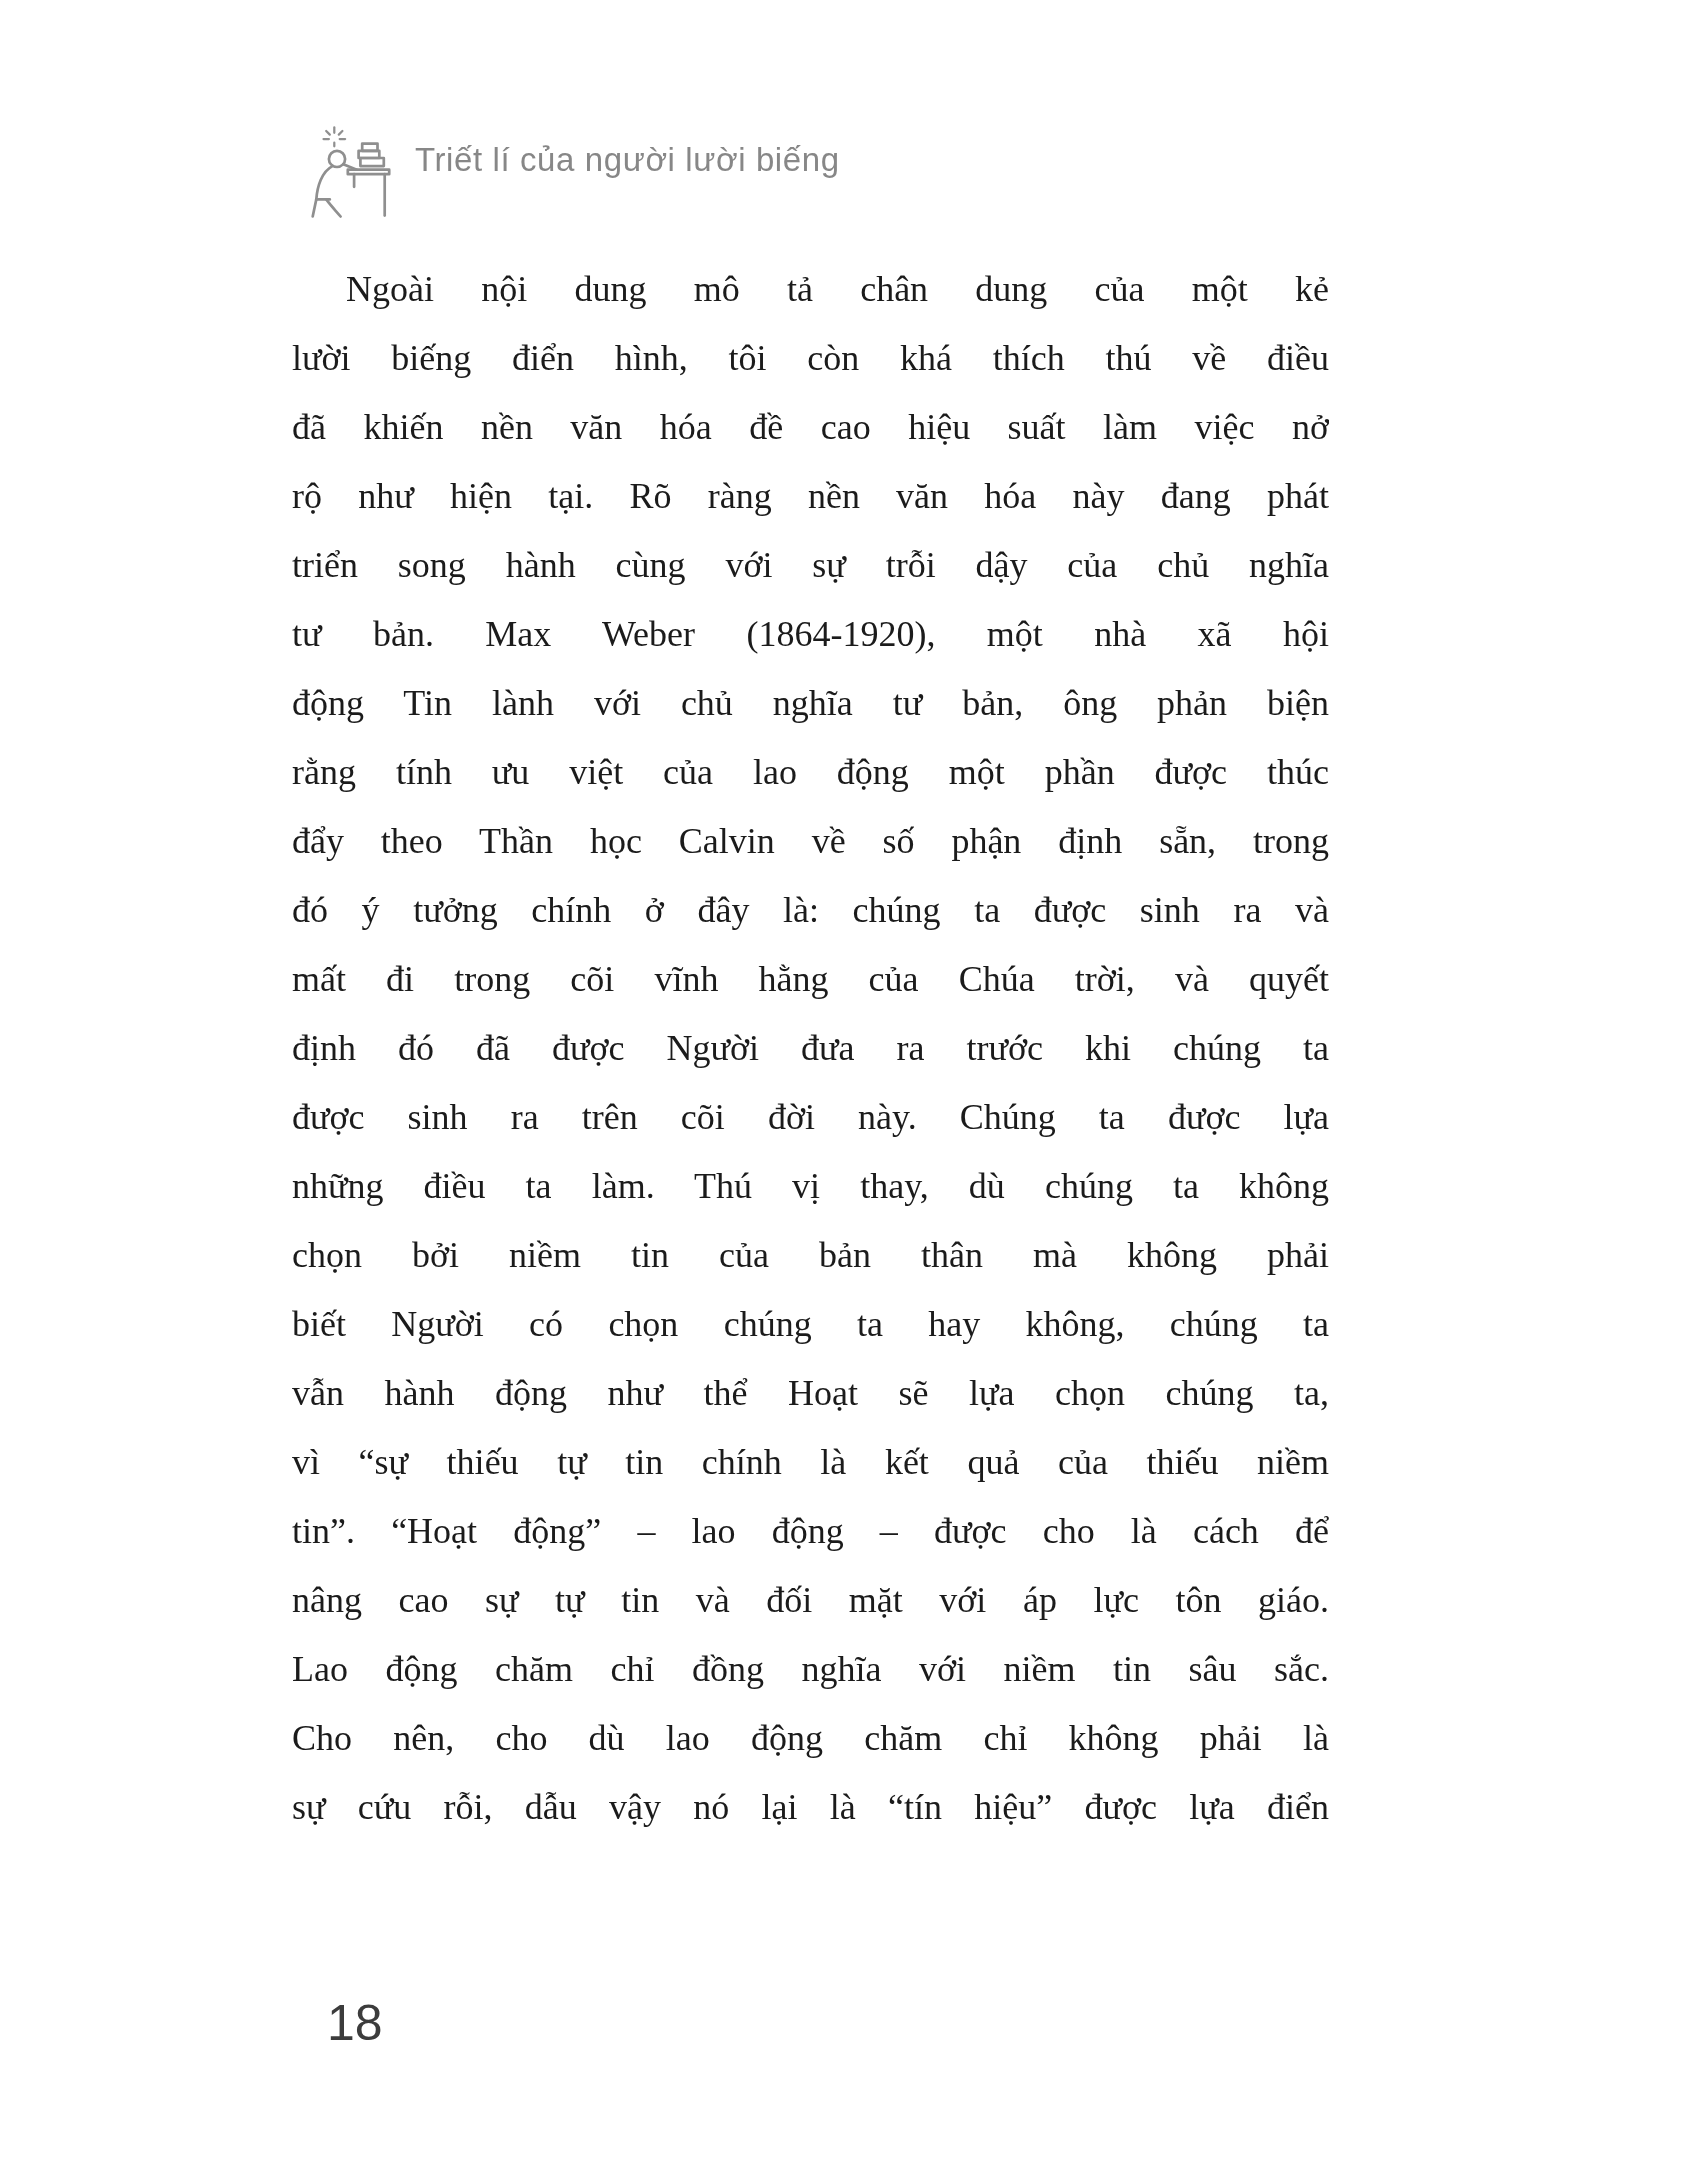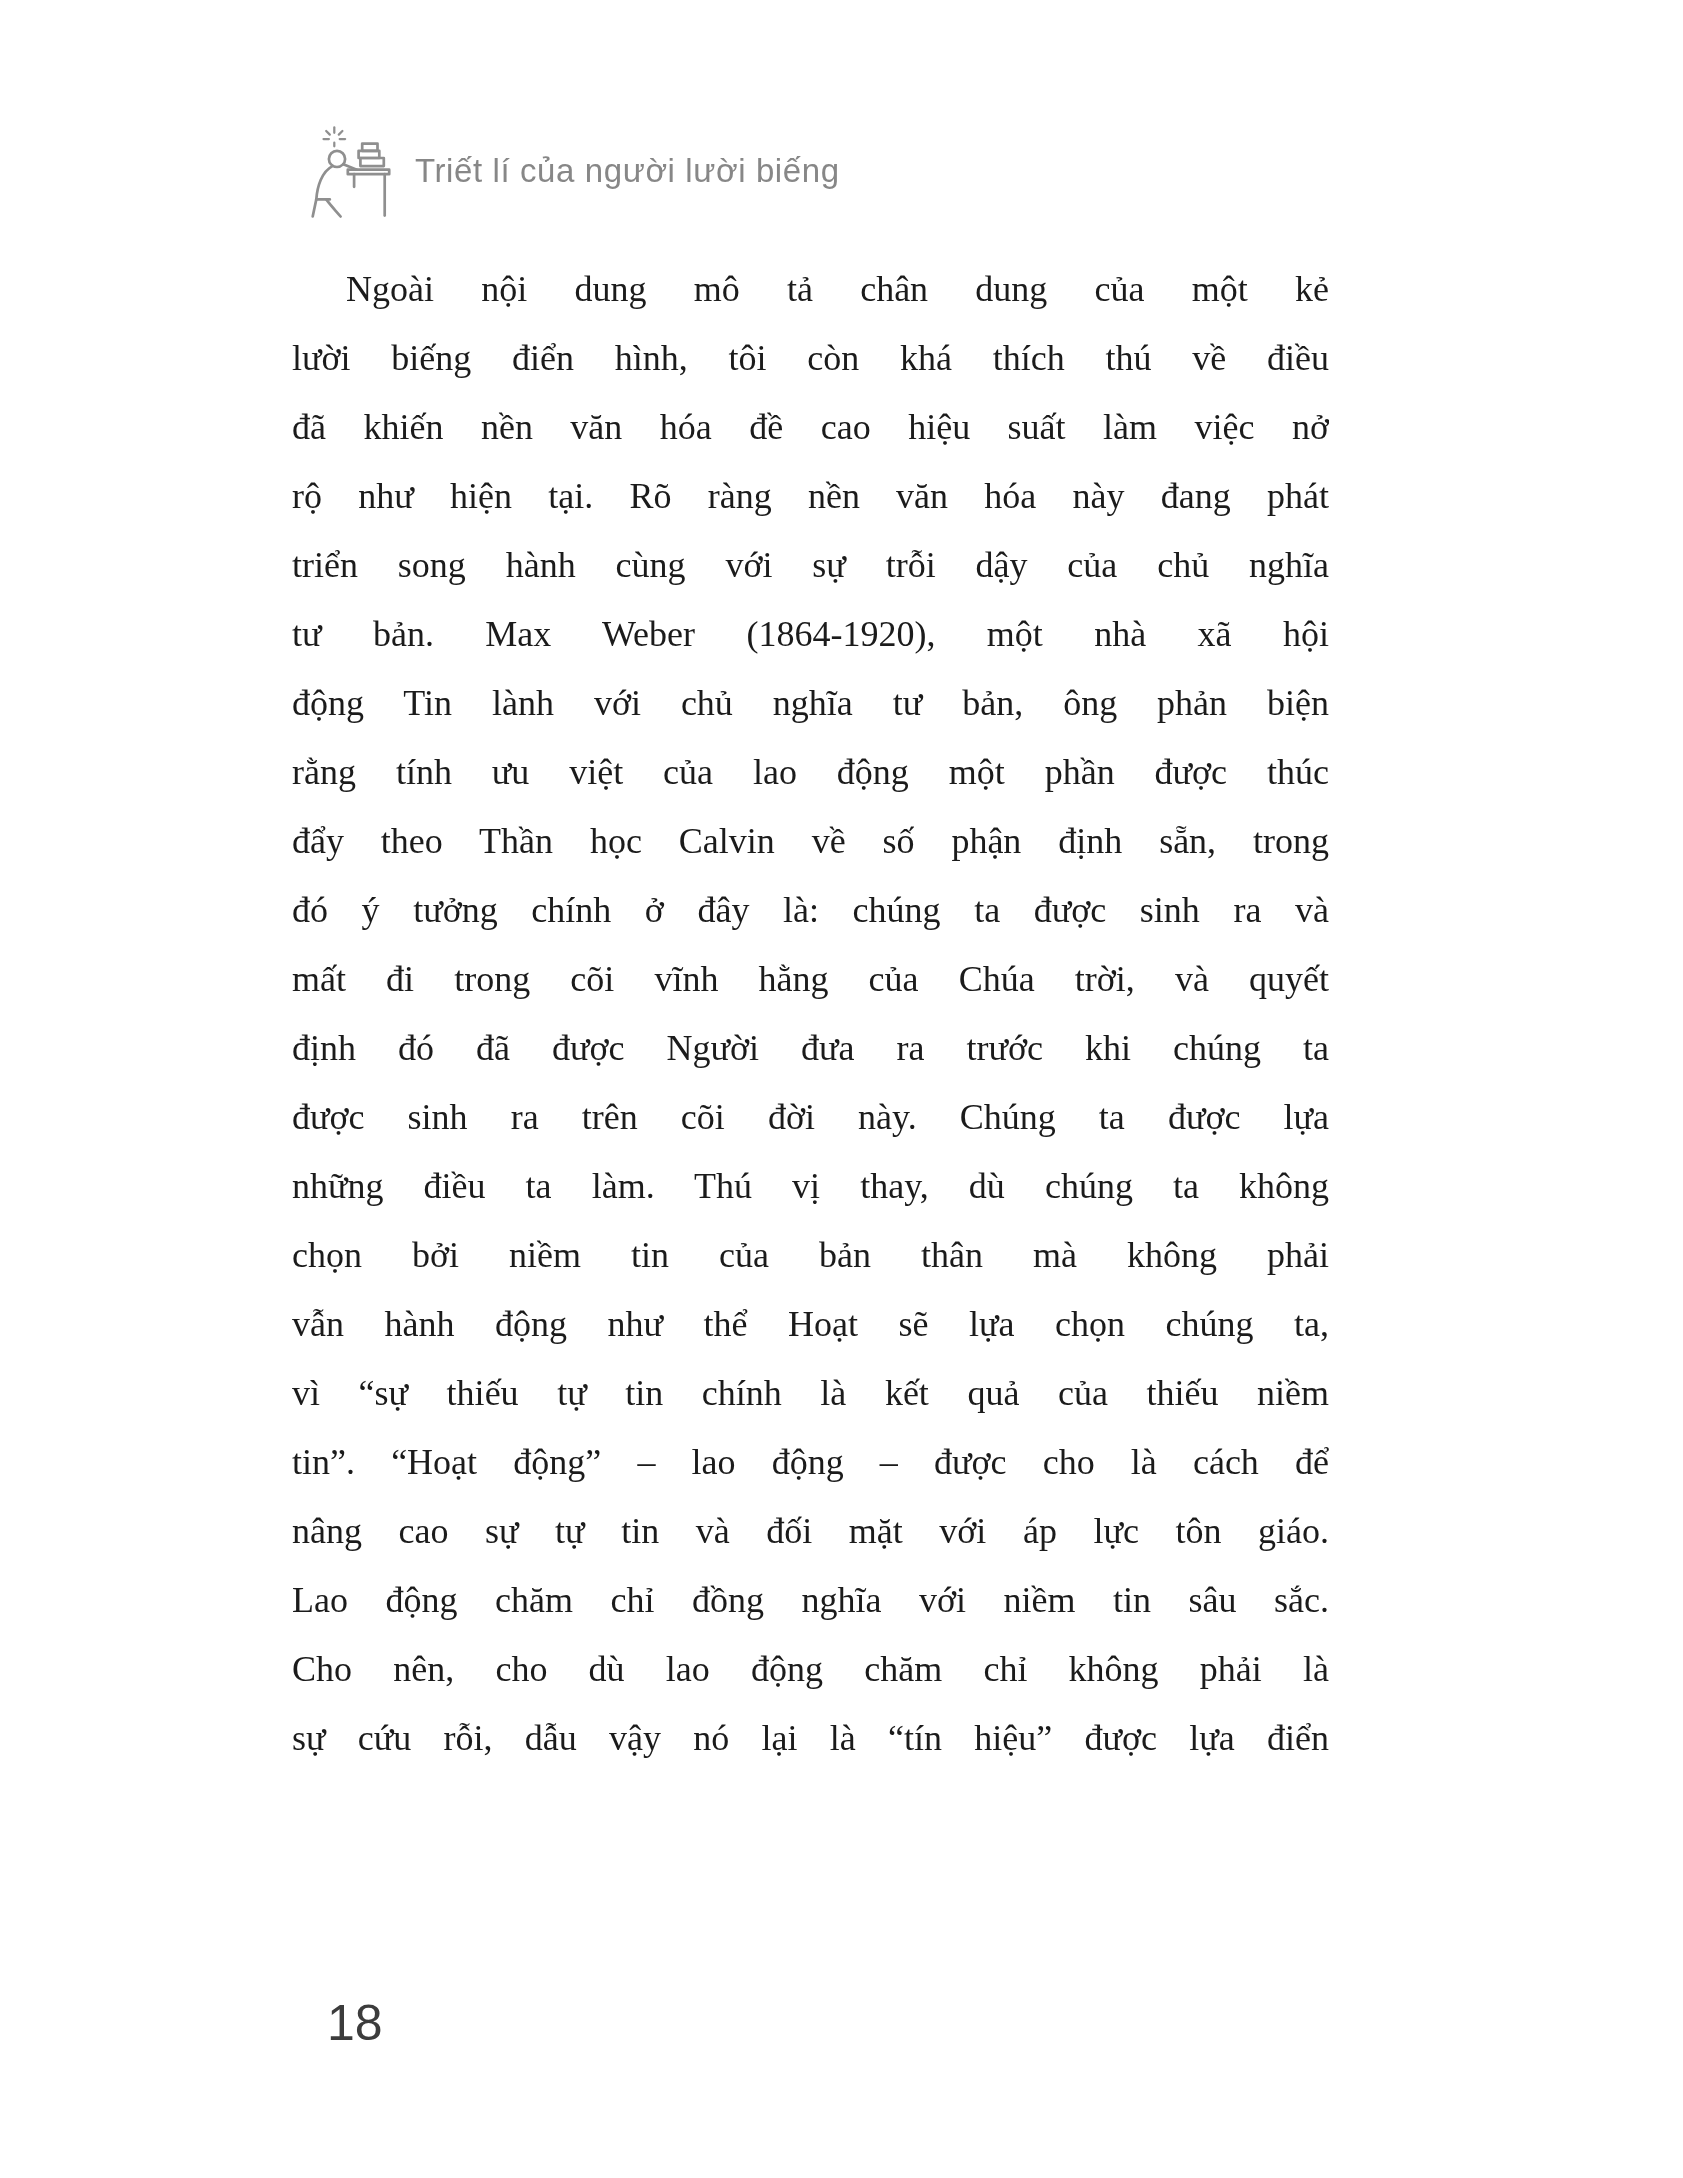--- a/index.html
+++ b/index.html
@@ -21,21 +21,21 @@
   }
   .header-icon { width: 81px; height: 101px; }
   .header-icon svg { display: block; width: 100%; height: 100%; }
   .header-title {
     font-family: "Liberation Sans", sans-serif;
     font-size: 33px;
     font-weight: 400;
     color: #878787;
     letter-spacing: 0.6px;
     margin-left: 24px;
-    margin-top: 31px;
+    margin-top: 20px;
     white-space: nowrap;
   }
   .body-text {
     position: absolute;
     left: 292px;
     top: 255px;
     width: 1037px;
     font-size: 36px;
     line-height: 69px;
     color: #1b1b1b;
@@ -102,20 +102,21 @@
     <div class="line">tư bản. Max Weber (1864-1920), một nhà xã hội</div>
     <div class="line">động Tin lành với chủ nghĩa tư bản, ông phản biện</div>
     <div class="line">rằng tính ưu việt của lao động một phần được thúc</div>
     <div class="line">đẩy theo Thần học Calvin về số phận định sẵn, trong</div>
     <div class="line">đó ý tưởng chính ở đây là: chúng ta được sinh ra và</div>
     <div class="line">mất đi trong cõi vĩnh hằng của Chúa trời, và quyết</div>
     <div class="line">định đó đã được Người đưa ra trước khi chúng ta</div>
     <div class="line">được sinh ra trên cõi đời này. Chúng ta được lựa</div>
     <div class="line">những điều ta làm. Thú vị thay, dù chúng ta không</div>
     <div class="line">chọn bởi niềm tin của bản thân mà không phải</div>
+    <div class="line">biết Người có chọn chúng ta hay không, chúng ta</div>
     <div class="line">vẫn hành động như thể Hoạt sẽ lựa chọn chúng ta,</div>
     <div class="line">vì “sự thiếu tự tin chính là kết quả của thiếu niềm</div>
     <div class="line">tin”. “Hoạt động” – lao động – được cho là cách để</div>
     <div class="line">nâng cao sự tự tin và đối mặt với áp lực tôn giáo.</div>
     <div class="line">Lao động chăm chỉ đồng nghĩa với niềm tin sâu sắc.</div>
     <div class="line">Cho nên, cho dù lao động chăm chỉ không phải là</div>
     <div class="line">sự cứu rỗi, dẫu vậy nó lại là “tín hiệu” được lựa điển</div>
   </div>
 
   <div class="page-number">18</div>

